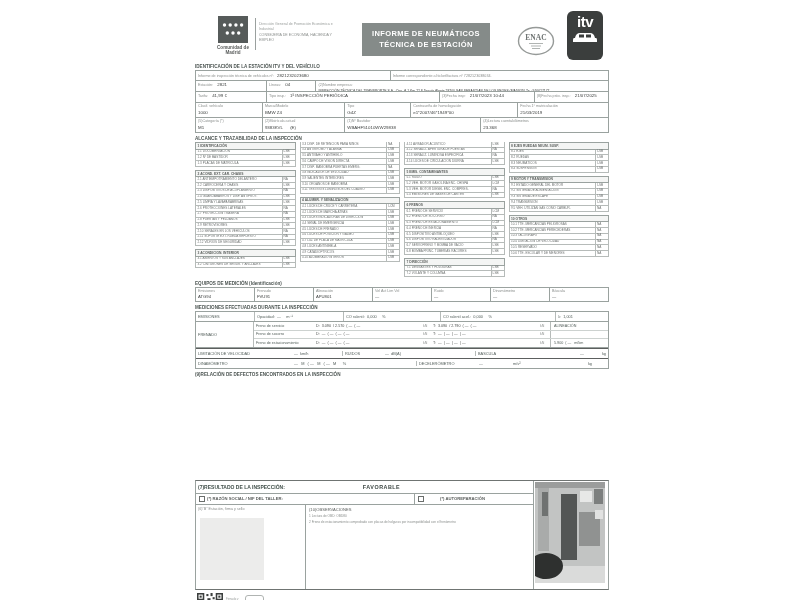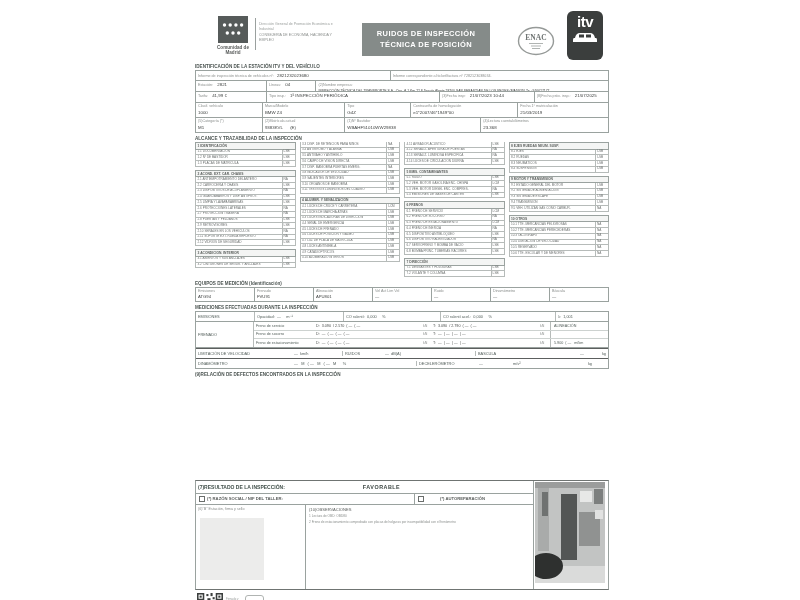--- a/index.html
+++ b/index.html
@@ -140,22 +140,22 @@
         <circle cx="15" cy="17" r="1.7" fill="#fff"></circle>
       <circle cx="20.7" cy="17" r="1.7" fill="#fff"></circle>
     </svg>
     <div class="region">Comunidad de Madrid</div>
     <div class="hdr-sep"></div>
     <div class="dept">
       <div class="d1">Dirección General de Promoción Económica e Industrial</div>
       <div class="d2">CONSEJERÍA DE ECONOMÍA, HACIENDA Y EMPLEO</div>
     </div>
     <div class="title-box">
-      <div>RUIDOS DE INSPECCIÓN</div>
-      <div>TÉCNICA DE POSICIÓN</div>
+      <div>INFORME DE NEUMÁTICOS</div>
+      <div>TÉCNICA DE ESTACIÓN</div>
     </div>
     <svg class="enac" viewBox="0 0 38 34" width="38" height="34">
       <ellipse cx="19" cy="16" rx="17.5" ry="13.5" fill="none" stroke="#969a98" stroke-width="1.4"></ellipse>
       <text x="19" y="15" text-anchor="middle" font-size="7.5" font-weight="bold" fill="#6f7473" font-family="Liberation Serif, DejaVu Serif, serif">ENAC</text>
       <rect x="12" y="18" width="14" height="1" fill="#b0b4b2"></rect>
       <rect x="14" y="20.5" width="10" height="1" fill="#b0b4b2"></rect>
       <rect x="15" y="23" width="8" height="1" fill="#b0b4b2"></rect>
     </svg>
     <div class="itv-logo">
       <span class="t">itv</span>

